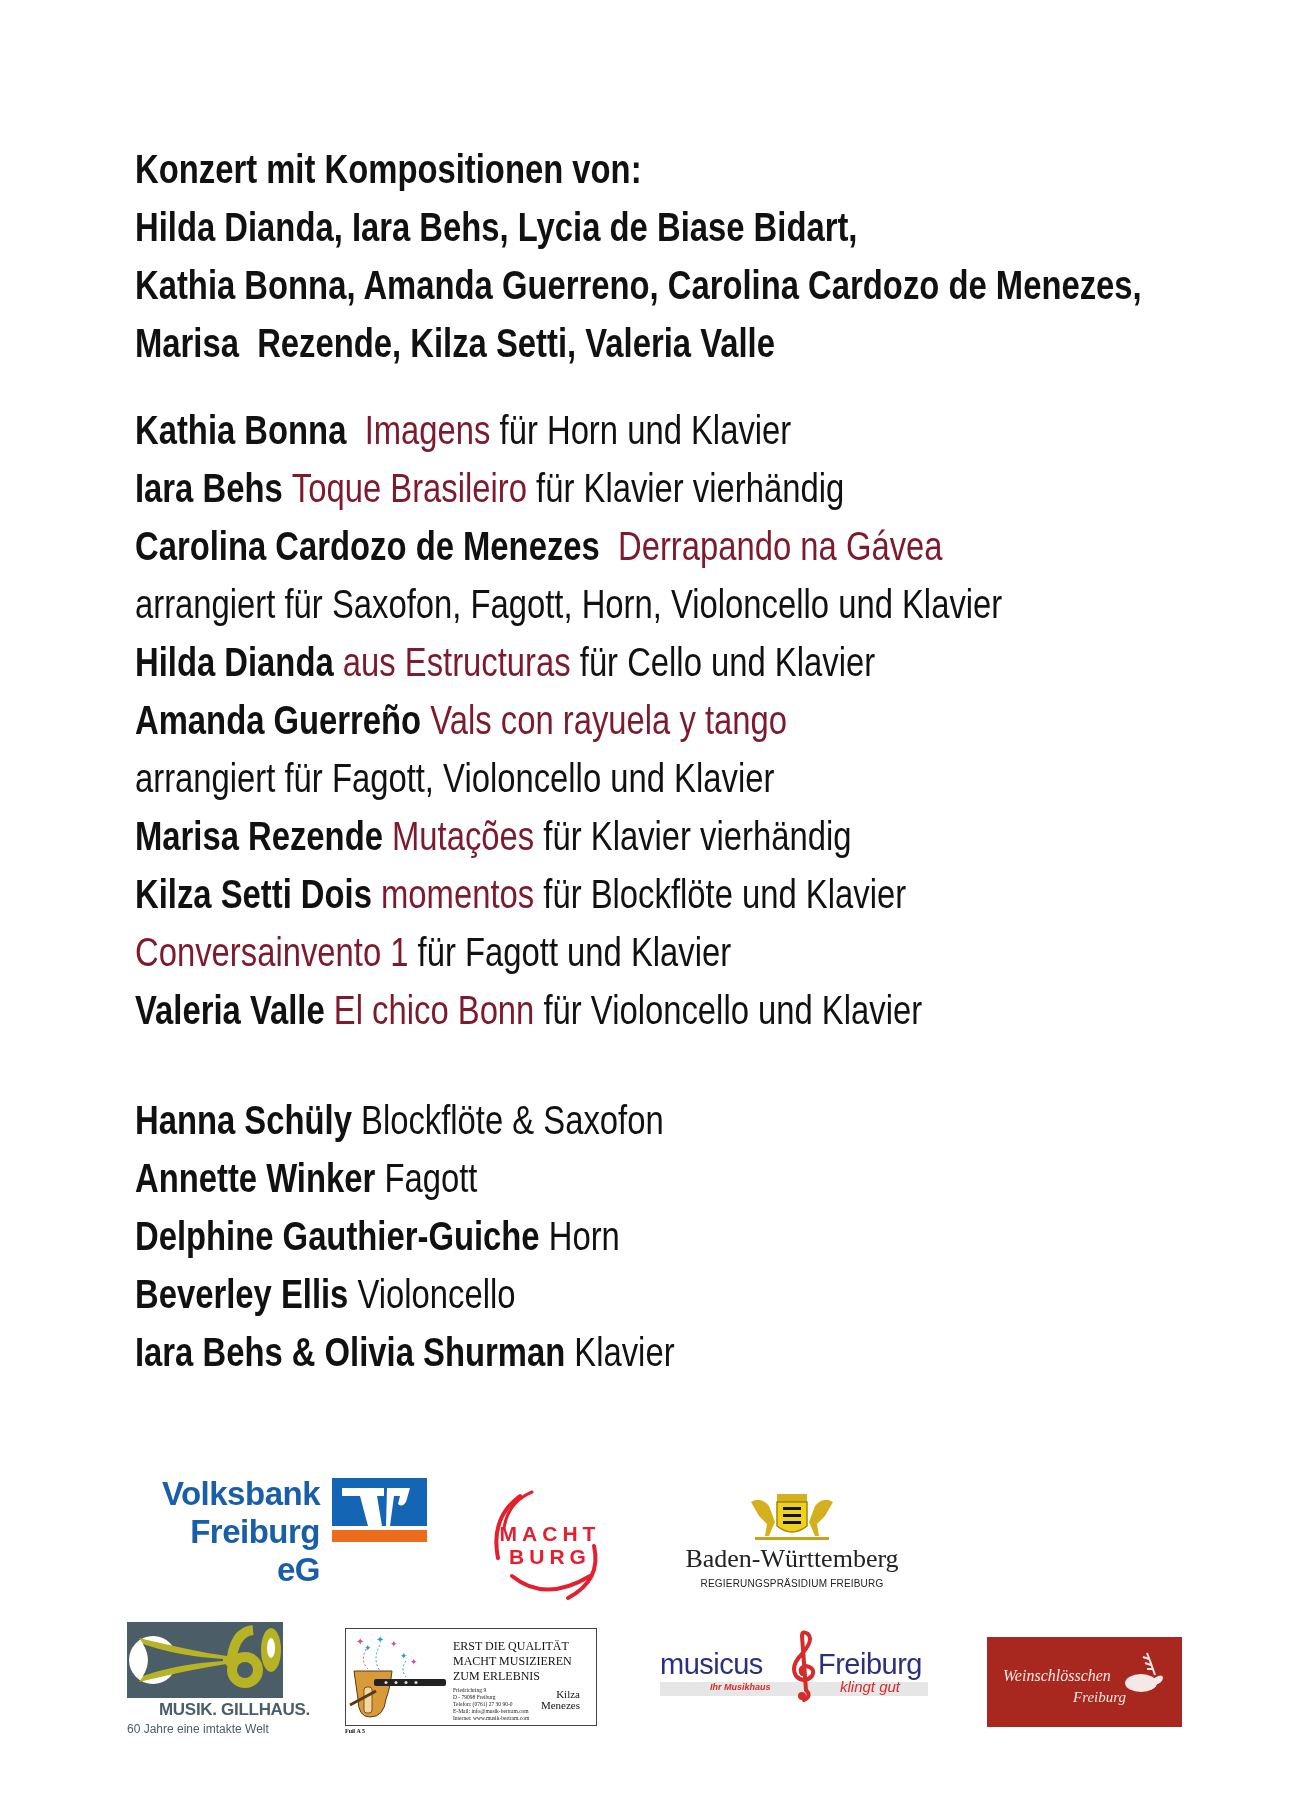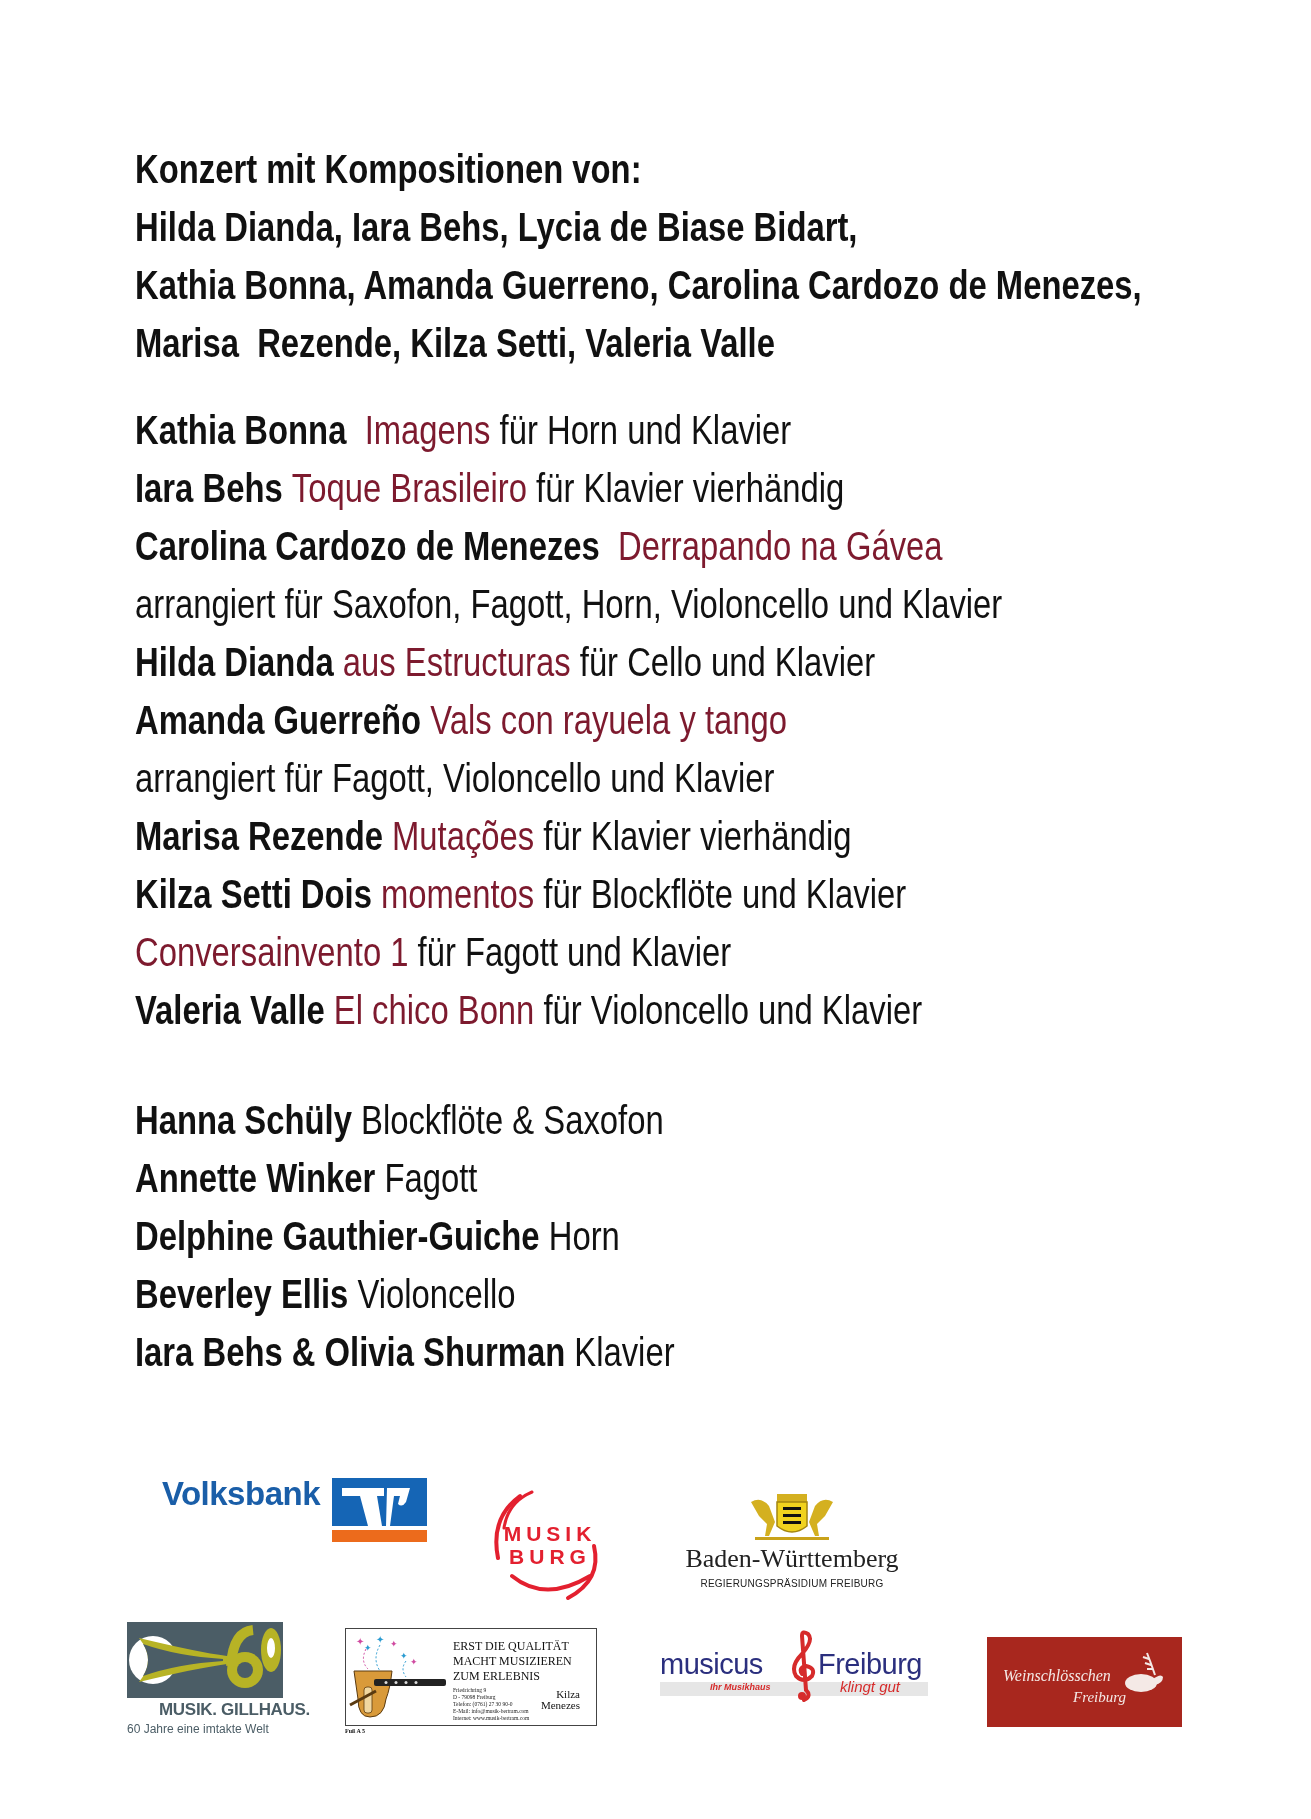--- a/index.html
+++ b/index.html
@@ -68,41 +68,42 @@
   <div class="line" style="top:1091px"><span class="b">Hanna Schüly</span><span class="w"> Blockflöte &amp; Saxofon</span></div>
   <div class="line" style="top:1149px"><span class="b">Annette Winker</span><span class="w"> Fagott</span></div>
   <div class="line" style="top:1207px"><span class="b">Delphine Gauthier-Guiche</span><span class="w"> Horn</span></div>
   <div class="line" style="top:1265px"><span class="b">Beverley Ellis</span><span class="w"> Violoncello</span></div>
   <div class="line" style="top:1323px"><span class="b">Iara Behs &amp; Olivia Shurman</span><span class="w"> Klavier</span></div>
 </div>
 
 <div class="logo" style="left:140px; top:1475px; width:290px; height:72px;">
   <div class="vb-text">
     <div>Volksbank</div>
+    <div>Freiburg eG</div>
   </div>
   <div class="vb-box">
     <div class="vb-blue">
       <svg width="95" height="48" viewBox="0 0 95 48">
         <polygon points="10,10 52,10 52,18 45,18 50,48 36,48 28,18 10,18" fill="#ffffff"></polygon>
         <path d="M55,10 L78,10 L74,24 Q70,30 66,26 L68,18 L62,18 L58,48 L54,48 Z" fill="#ffffff"></path>
       </svg>
     </div>
     <div class="vb-orange"></div>
   </div>
 </div>
 
 <div class="logo" style="left:490px; top:1488px; width:120px; height:115px;">
   <svg width="120" height="115" viewBox="0 0 120 115" style="position:absolute;left:0;top:0">
     <path d="M30,8 Q0,30 8,70" stroke="#e3202f" stroke-width="4" fill="none" stroke-linecap="round"></path>
     <path d="M42,4 Q18,14 14,40" stroke="#e3202f" stroke-width="3" fill="none" stroke-linecap="round"></path>
     <path d="M22,88 Q55,115 100,88" stroke="#e3202f" stroke-width="4" fill="none" stroke-linecap="round"></path>
     <path d="M104,58 Q112,92 78,110" stroke="#e3202f" stroke-width="4" fill="none" stroke-linecap="round"></path>
   </svg>
   <div class="fr-text">
-    <div>MUSIK</div>
+    <div>MACHT</div>
     <div>BURG</div>
   </div>
 </div>
 
 <div class="logo" style="left:680px; top:1492px; width:224px; height:100px;">
   <svg width="90" height="50" viewBox="0 0 90 50" style="position:absolute;left:67px;top:0">
     <rect x="30" y="2" width="30" height="8" fill="#d4b020"></rect>
     <path d="M30,10 L60,10 L60,34 Q45,46 30,34 Z" fill="#f0d21e" stroke="#a38510" stroke-width="1.5"></path>
     <rect x="36" y="15" width="18" height="3" fill="#111"></rect>
     <rect x="36" y="22" width="18" height="3" fill="#111"></rect>

